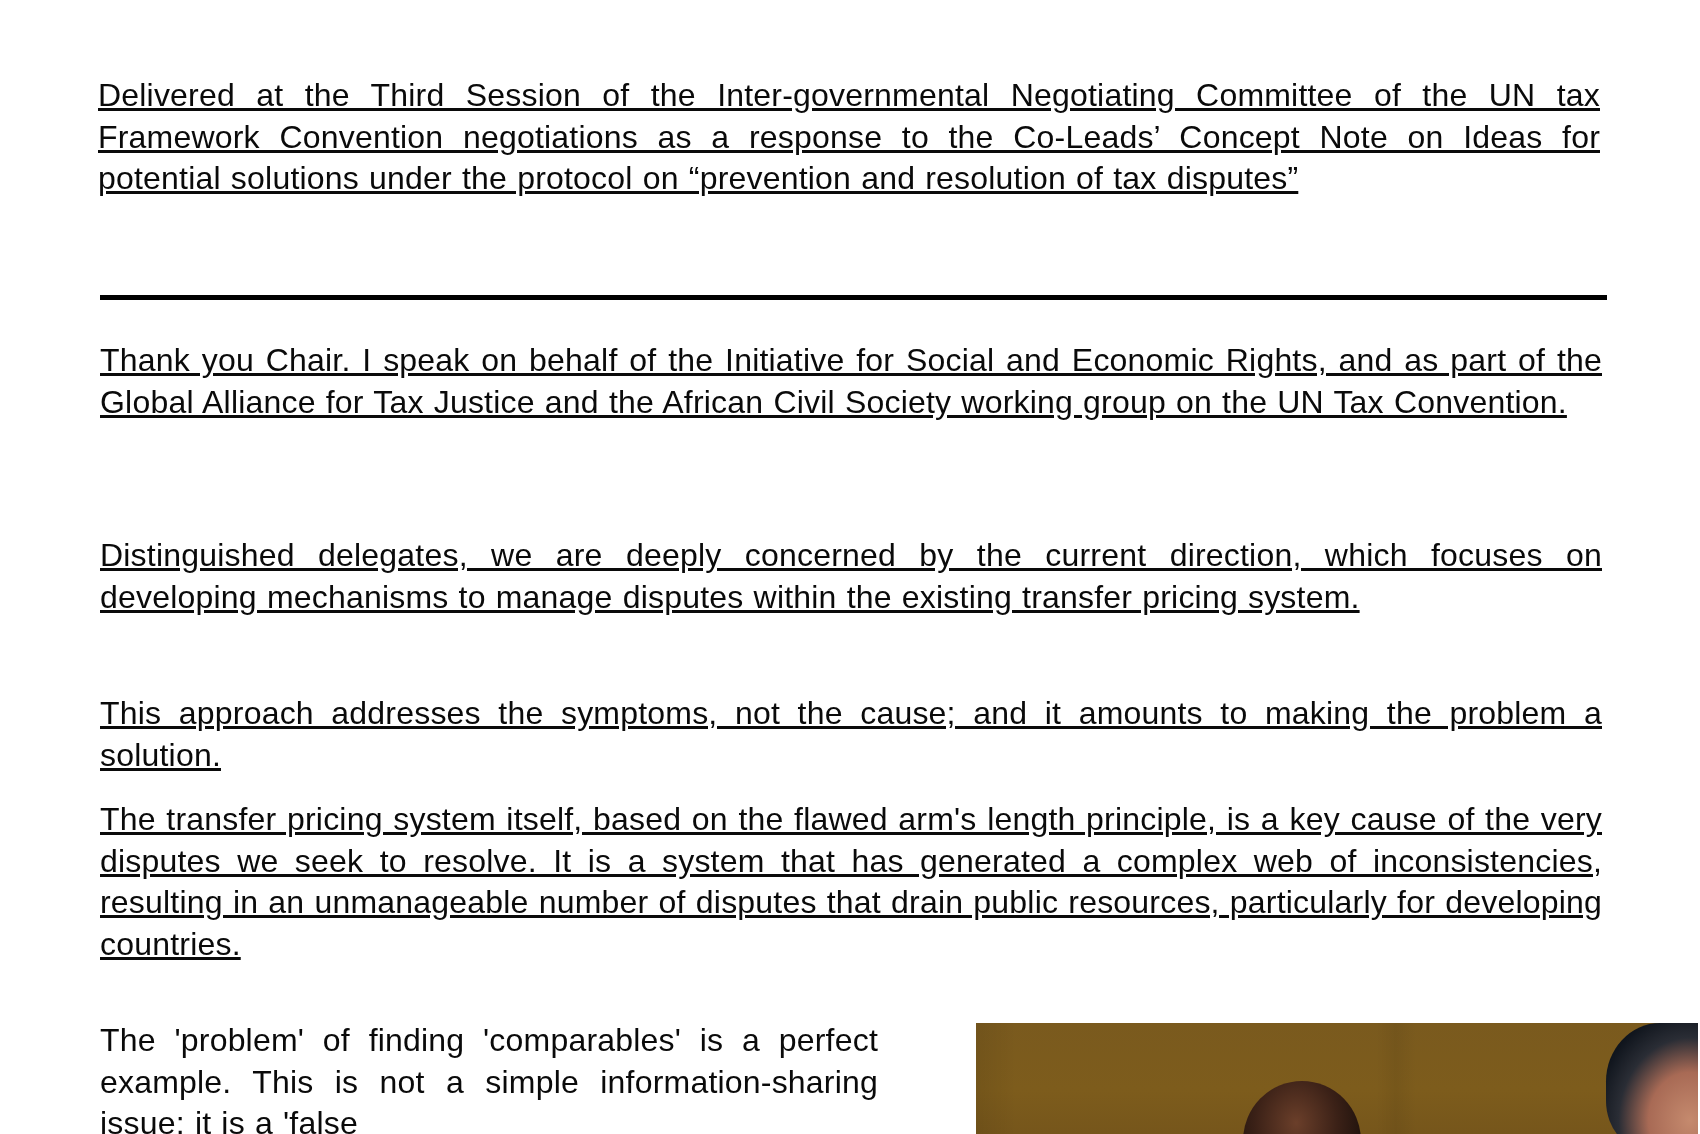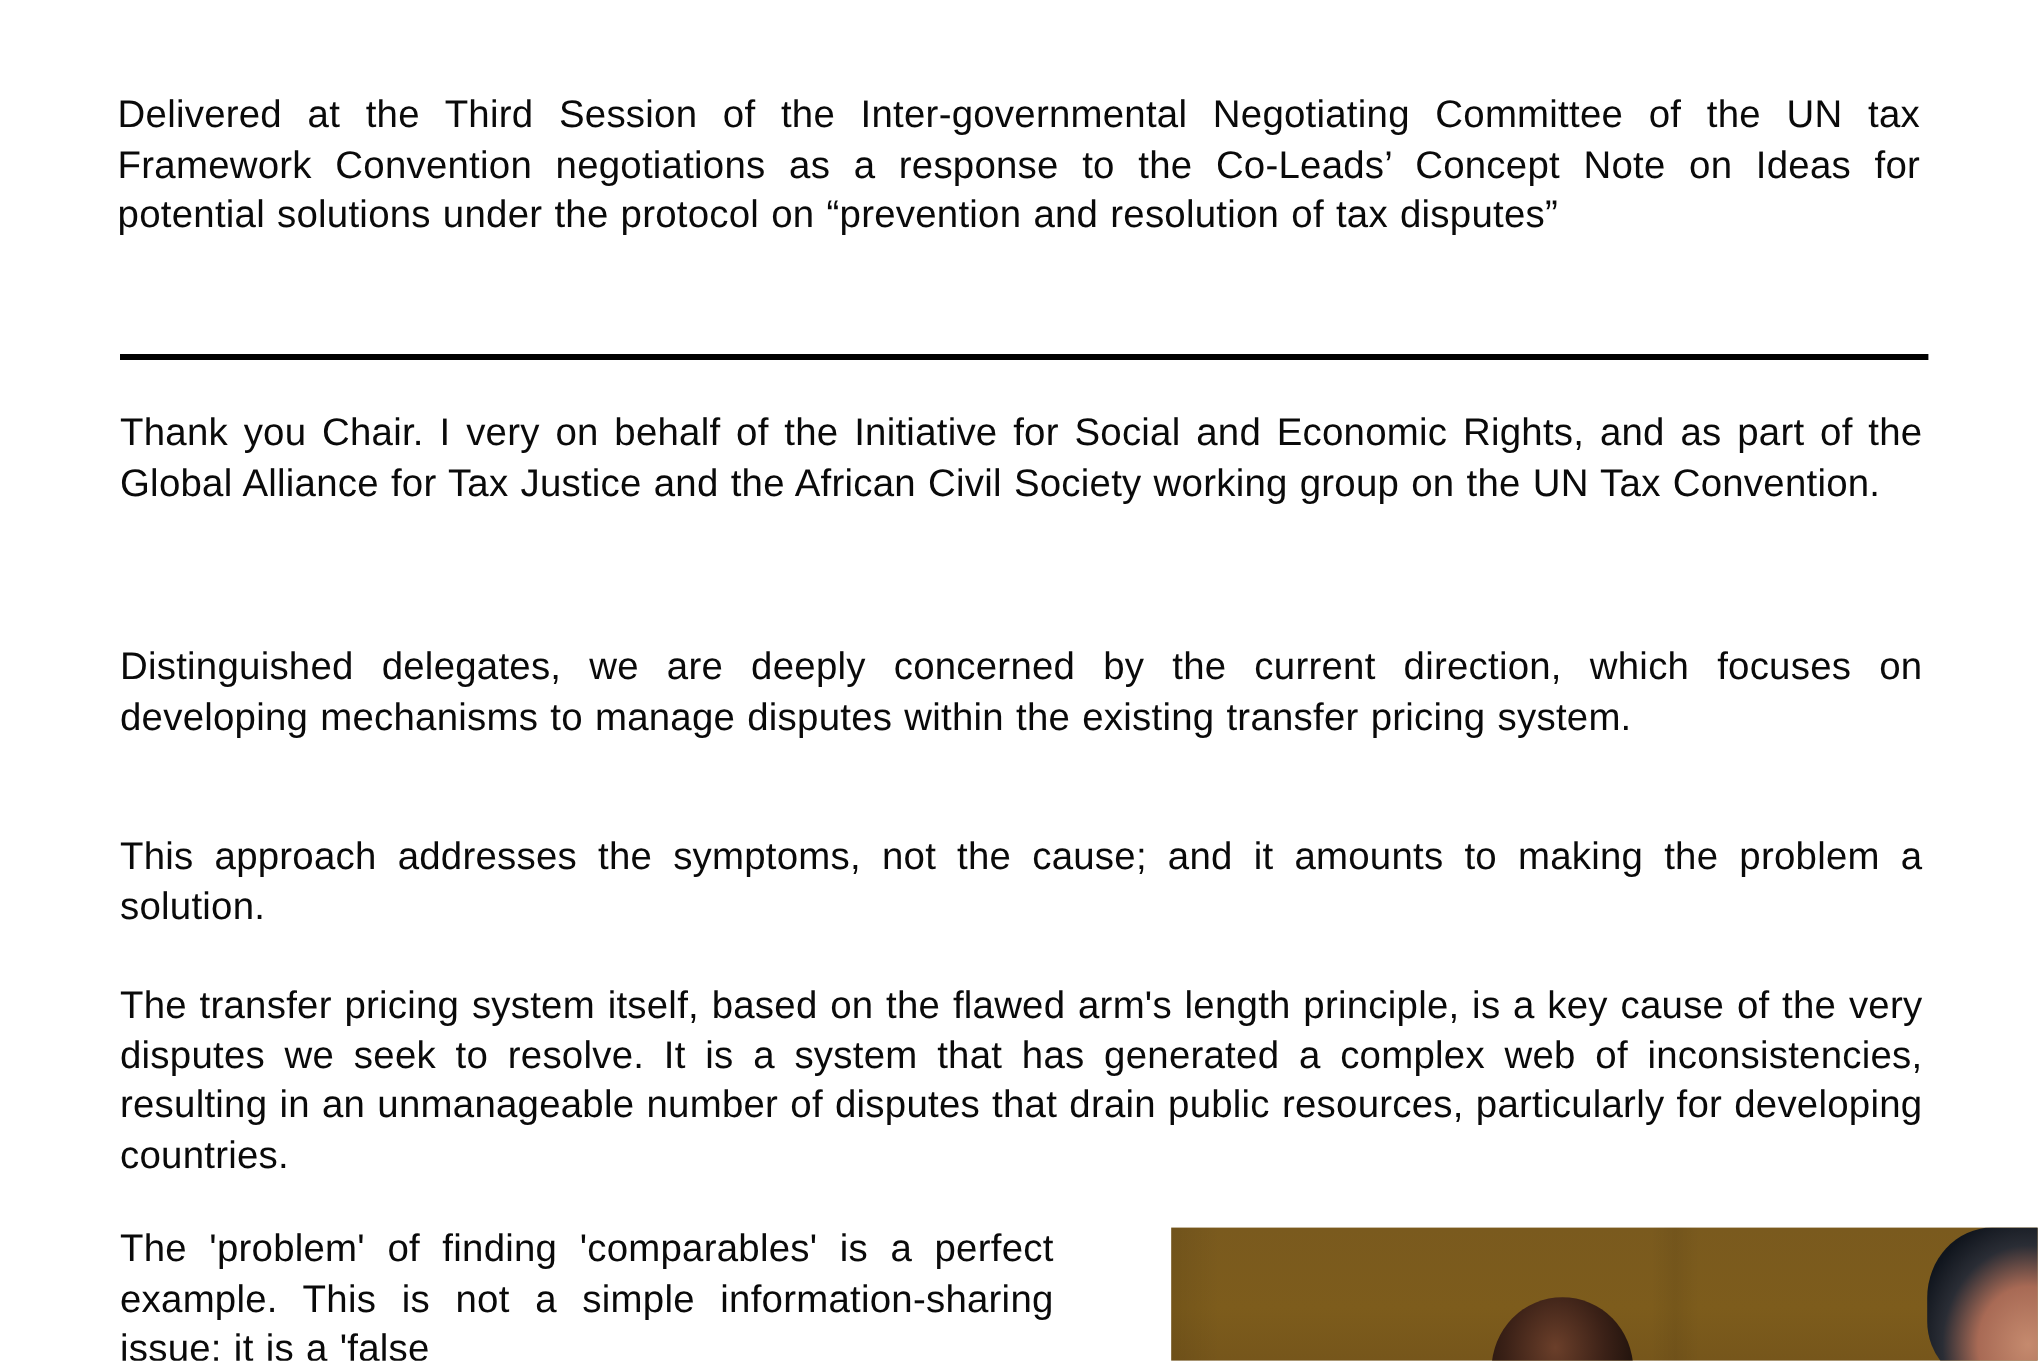--- a/index.html
+++ b/index.html
@@ -10,27 +10,27 @@
   }
   .para {
     position: absolute;
     font-size: 32px;
     line-height: 41.7px;
     text-align: justify;
     letter-spacing: 0.2px;
     word-spacing: 1px;
     margin: 0;
   }
-  .para.last-left { text-align-last: left; }
+  .para.last-left { text-align-last: left; text-decoration: underline; }
   #intro { left: 98px; top: 75px; width: 1502px; }
   #rule { position: absolute; left: 100px; top: 295px; width: 1507px; height: 5px; background: #000; }
   #p1 { left: 100px; top: 340px; width: 1502px; }
   #p2 { left: 100px; top: 535px; width: 1502px; }
   #p3 { left: 100px; top: 693px; width: 1502px; }
-  #p4 { left: 100px; top: 799px; width: 1502px; margin-top: 18px; }
+  #p4 { left: 100px; top: 799px; width: 1502px; }
   #p5 { left: 100px; top: 1020px; width: 778px; }
   #photo {
     position: absolute; left: 976px; top: 1023px; width: 722px; height: 111px;
     overflow: hidden;
     background:
       linear-gradient(90deg, rgba(0,0,0,0.08) 0px, rgba(0,0,0,0) 40px, rgba(0,0,0,0) 400px, rgba(0,0,0,0.06) 420px, rgba(0,0,0,0) 440px),
       linear-gradient(180deg, #7a5a1e 0%, #7d5c1c 60%, #76561b 100%);
   }
   #photo .head {
     position: absolute; left: 267px; top: 58px; width: 118px; height: 120px;
@@ -43,21 +43,21 @@
     background: radial-gradient(ellipse at 70% 75%, #c58a6e 0%, #a86a55 35%, #2a2d35 60%, #10151d 80%);
   }
 </style>
 </head>
 <body>
 
 <p id="intro" class="para last-left">Delivered at the Third Session of the Inter-governmental Negotiating Committee of the UN tax Framework Convention negotiations as a  response to the Co-Leads’ Concept Note on Ideas for potential solutions under the   protocol on  “prevention and resolution of tax disputes”</p>
 
 <div id="rule"></div>
 
-<p id="p1" class="para last-left">Thank you Chair. I very on behalf of the Initiative for Social and Economic Rights, and as part of the Global Alliance for Tax Justice and the African Civil Society working group on the UN Tax Convention.</p>
+<p id="p1" class="para last-left">Thank you Chair. I speak on behalf of the Initiative for Social and Economic Rights, and as part of the Global Alliance for Tax Justice and the African Civil Society working group on the UN Tax Convention.</p>
 <p id="p2" class="para last-left">Distinguished delegates, we are deeply concerned by the current direction, which focuses on developing mechanisms to manage disputes within the existing transfer pricing system.</p>
 <p id="p3" class="para last-left">This approach addresses the symptoms, not the cause; and it amounts to making the problem a solution.</p>
 <p id="p4" class="para last-left">The transfer pricing system itself, based on the flawed arm's length principle, is a key cause of the very disputes we seek to resolve. It is a system that has generated a complex web of inconsistencies, resulting in an unmanageable number of disputes that drain public resources, particularly for developing countries.</p>
 <p id="p5" class="para">The 'problem' of finding 'comparables' is a perfect example. This is not a simple information-sharing issue: it is a 'false</p>
 
 <div id="photo">
   <div class="head"></div>
   <div class="person2"></div>
 </div>
 

